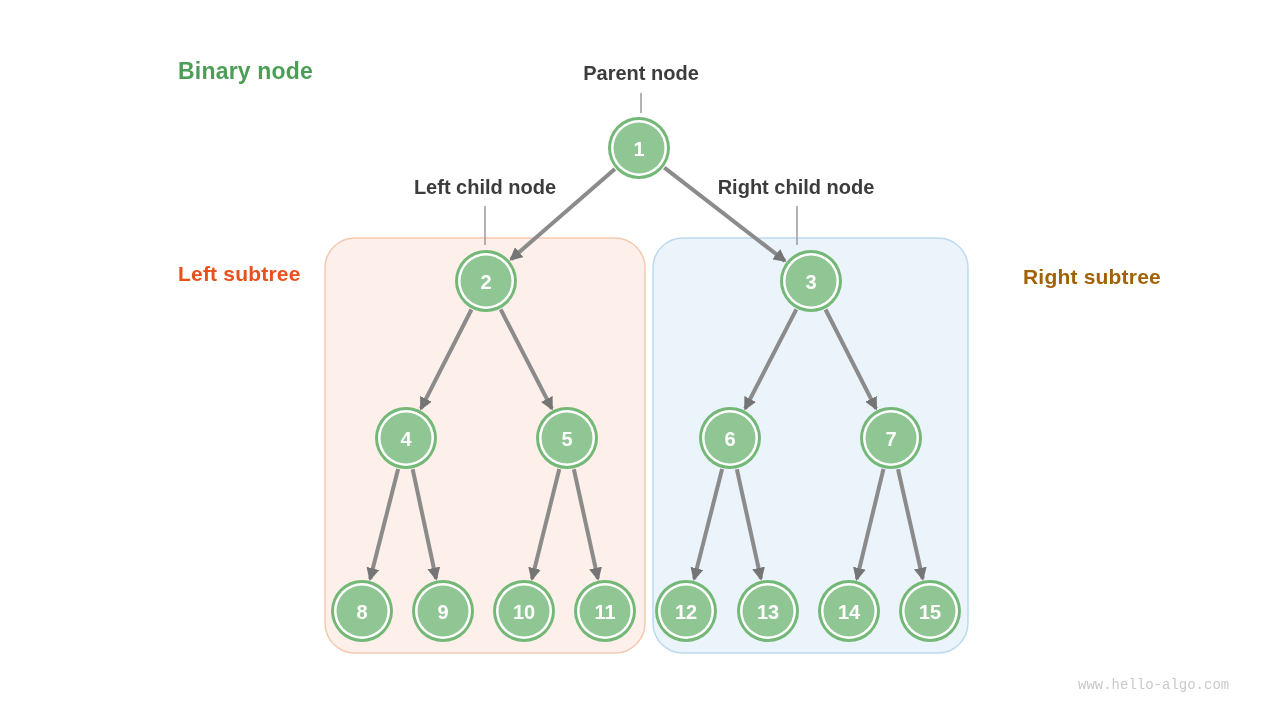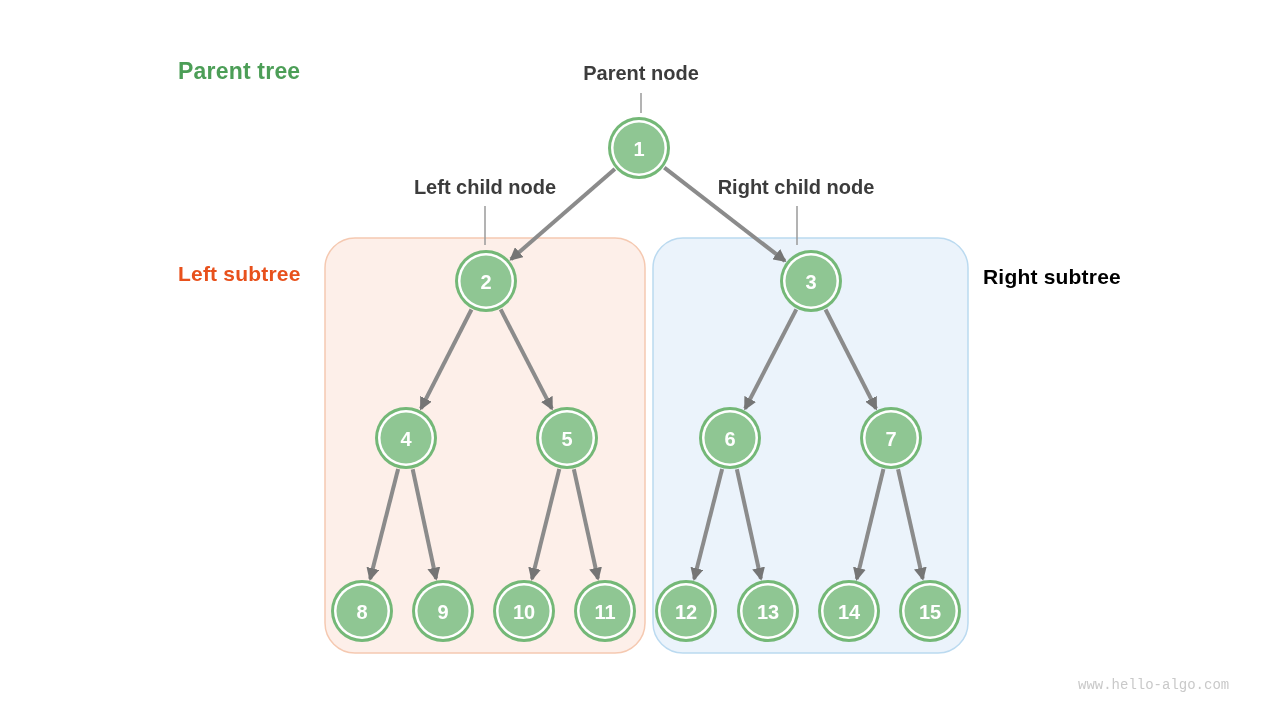--- a/index.html
+++ b/index.html
@@ -160,17 +160,17 @@
         <circle cx="849" cy="611" r="25.5" fill="#8fc693"></circle>
         <text x="849" y="612" fill="#ffffff" text-anchor="middle" dominant-baseline="central" class="node-value">14</text>
       </g>
       <g>
         <circle cx="930" cy="611" r="31" fill="#74b877"></circle>
         <circle cx="930" cy="611" r="28" fill="#ffffff"></circle>
         <circle cx="930" cy="611" r="25.5" fill="#8fc693"></circle>
         <text x="930" y="612" fill="#ffffff" text-anchor="middle" dominant-baseline="central" class="node-value">15</text>
       </g>
     </svg>
-  <div class="figure-title" style="color: rgb(76, 158, 87);">Parent tree</div>
+  <div class="figure-title" style="color: rgb(76, 158, 87);">Binary node</div>
   <div class="subtree-label left" style="color: rgb(232, 81, 28);">Left subtree</div>
-  <div class="subtree-label right" style="color: #000000;">Right subtree</div>
+  <div class="subtree-label right" style="color: #a16207; margin-left: 40px;">Right subtree</div>
   <div class="watermark" style="color: rgb(201, 201, 201);">www.hello-algo.com</div>
 </div>
 
 </body></html>

